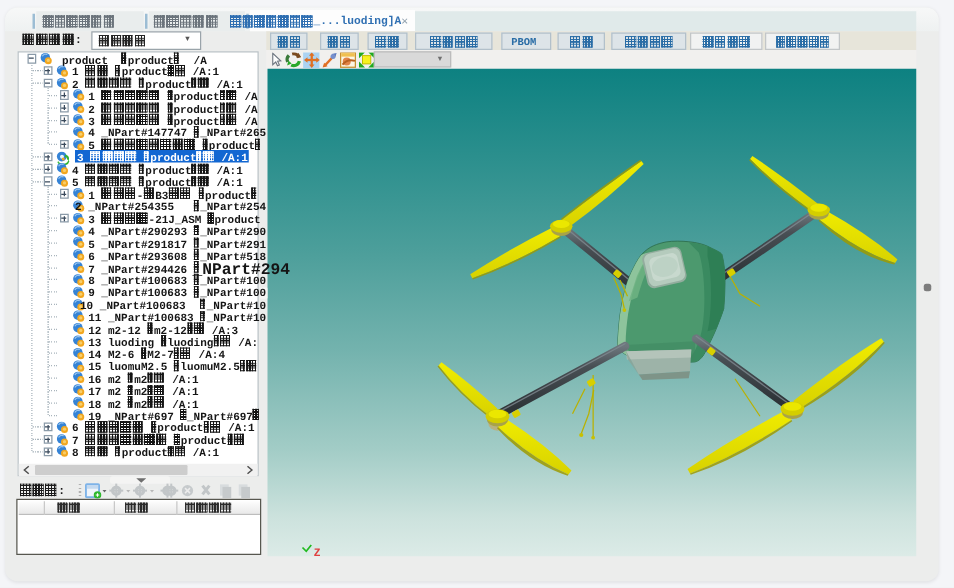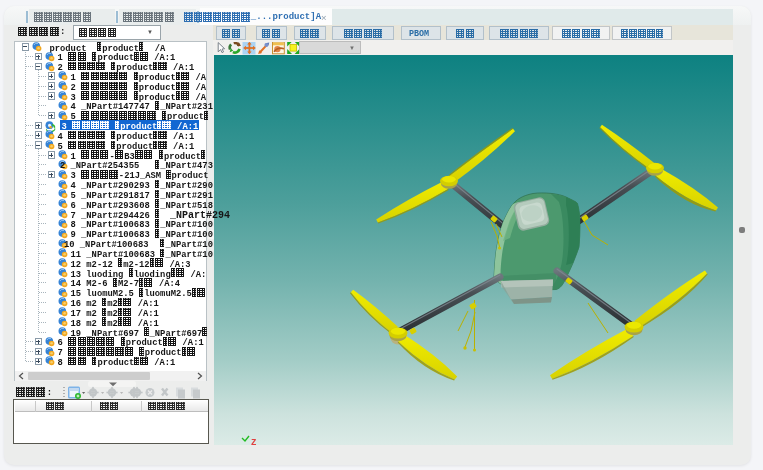--- a/index.html
+++ b/index.html
@@ -31,21 +31,21 @@
 <div class="k" style="--c:#6b747c;left:154.2px;top:12.3px;width:9.2px;height:9.4px"></div>
 <div class="k" style="--c:#6b747c;left:164.6px;top:12.3px;width:9.2px;height:9.4px"></div>
 <div class="a" style="left:200px;top:8px;width:132px;height:17px;background:#fdfdfd"></div>
 <div class="k" style="--c:#2f6fb2;left:184px;top:12.2px;width:8.5px;height:9.6px"></div>
 <div class="k" style="--c:#2f6fb2;left:193.55px;top:12.2px;width:8.5px;height:9.6px"></div>
 <div class="k" style="--c:#2f6fb2;left:203.1px;top:12.2px;width:8.5px;height:9.6px"></div>
 <div class="k" style="--c:#2f6fb2;left:212.65px;top:12.2px;width:8.5px;height:9.6px"></div>
 <div class="k" style="--c:#2f6fb2;left:222.2px;top:12.2px;width:8.5px;height:9.6px"></div>
 <div class="k" style="--c:#2f6fb2;left:231.75px;top:12.2px;width:8.5px;height:9.6px"></div>
 <div class="k" style="--c:#2f6fb2;left:241.3px;top:12.2px;width:8.5px;height:9.6px"></div>
-<div class="m" style="left:250.85px;top:13.2px;font-size:9px;line-height:9px;color:#2f6fb2">_...product]A</div>
+<div class="m" style="left:250.85px;top:13.2px;font-size:9px;line-height:9px;color:#2f6fb2">_...luoding]A</div>
 <div class="a" style="left:321px;top:11.5px;color:#90a0ae;font-size:9.5px;font-family:'Liberation Sans'">×</div>
 <div class="k" style="--c:#1c1c1c;left:18px;top:26.6px;width:9.3px;height:9.8px"></div>
 <div class="k" style="--c:#1c1c1c;left:28.5px;top:26.6px;width:9.3px;height:9.8px"></div>
 <div class="k" style="--c:#1c1c1c;left:39px;top:26.6px;width:9.3px;height:9.8px"></div>
 <div class="k" style="--c:#1c1c1c;left:49.5px;top:26.6px;width:9.3px;height:9.8px"></div>
 <div class="m" style="left:60px;top:27.5px;font-size:9px;line-height:9px;color:#1c1c1c">:</div>
 <div class="a" style="left:73px;top:25px;width:88px;height:15px;background:#fff;border:1px solid #9aa4aa"></div>
 <div class="k" style="--c:#242424;left:79px;top:28.1px;width:8.4px;height:8.8px"></div>
 <div class="k" style="--c:#242424;left:88.5px;top:28.1px;width:8.4px;height:8.8px"></div>
 <div class="k" style="--c:#242424;left:98px;top:28.1px;width:8.4px;height:8.8px"></div>
@@ -371,21 +371,21 @@
 <div class="k" style="--c:#151515;left:180.85px;top:91.35px;width:8.3px;height:8.6px"></div>
 <div class="m" style="left:190.3px;top:93.65px;font-size:8.8px;line-height:8.8px;color:#151515">&nbsp;/A</div>
 <svg class="a" style="left:57.5px;top:100.88px" width="10" height="10" viewBox="0 0 10 10">
     <circle cx="4.3" cy="4.1" r="3.8" fill="#3583d6"></circle>
     <path d="M1.9 3 A3 3 0 0 1 5.9 1.5" stroke="#9cc6ee" stroke-width="1" fill="none"></path>
     <circle cx="6.6" cy="6.5" r="2.8" fill="#f2a71f"></circle>
     <circle cx="6.6" cy="6.3" r="1.3" fill="#f8ce6a"></circle>
   </svg>
 <div class="m" style="left:70.5px;top:103.48px;font-size:8.8px;line-height:8.8px;color:#151515">4&nbsp;_NPart#147747&nbsp;</div>
 <div class="k" style="--c:#151515;left:154.98px;top:101.18px;width:4.2px;height:8.6px"></div>
-<div class="m" style="left:160.13px;top:103.48px;font-size:8.8px;line-height:8.8px;color:#151515">_NPart#231</div>
+<div class="m" style="left:160.13px;top:103.48px;font-size:8.8px;line-height:8.8px;color:#151515">_NPart#265</div>
 <div class="a" style="left:47.5px;top:111.81px;width:7.5px;height:7.5px;background:#fff;border:1px solid #8a9aa8"></div>
 <div class="a" style="left:49.3px;top:115.21px;width:4px;height:1px;background:#3a4a5c"></div>
 <div class="a" style="left:50.8px;top:113.71px;width:1px;height:4px;background:#3a4a5c"></div>
 <svg class="a" style="left:57.5px;top:110.71px" width="10" height="10" viewBox="0 0 10 10">
     <circle cx="4.3" cy="4.1" r="3.8" fill="#3583d6"></circle>
     <path d="M1.9 3 A3 3 0 0 1 5.9 1.5" stroke="#9cc6ee" stroke-width="1" fill="none"></path>
     <circle cx="6.6" cy="6.5" r="2.8" fill="#f2a71f"></circle>
     <circle cx="6.6" cy="6.3" r="1.3" fill="#f8ce6a"></circle>
   </svg>
 <div class="m" style="left:70.5px;top:113.31px;font-size:8.8px;line-height:8.8px;color:#151515">5&nbsp;</div>
@@ -485,21 +485,21 @@
 <div class="m" style="left:164.03px;top:152.63px;font-size:8.8px;line-height:8.8px;color:#151515">product</div>
 <div class="k" style="--c:#151515;left:200.99px;top:150.33px;width:4.2px;height:8.6px"></div>
 <svg class="a" style="left:57.5px;top:159.86px" width="10" height="10" viewBox="0 0 10 10">
     <circle cx="4.3" cy="4.1" r="3.8" fill="#3583d6"></circle>
     <path d="M1.9 3 A3 3 0 0 1 5.9 1.5" stroke="#9cc6ee" stroke-width="1" fill="none"></path>
     <circle cx="6.6" cy="6.5" r="2.8" fill="#f2a71f"></circle>
     <circle cx="6.6" cy="6.3" r="1.3" fill="#f8ce6a"></circle>
   </svg>
 <div class="m" style="left:60px;top:162.46px;font-size:8.8px;line-height:8.8px;color:#151515">2&nbsp;_NPart#254355&nbsp;</div>
 <div class="k" style="--c:#151515;left:154.98px;top:160.16px;width:4.2px;height:8.6px"></div>
-<div class="m" style="left:160.13px;top:162.46px;font-size:8.8px;line-height:8.8px;color:#151515">_NPart#473</div>
+<div class="m" style="left:160.13px;top:162.46px;font-size:8.8px;line-height:8.8px;color:#151515">_NPart#254</div>
 <div class="a" style="left:47.5px;top:170.79px;width:7.5px;height:7.5px;background:#fff;border:1px solid #8a9aa8"></div>
 <div class="a" style="left:49.3px;top:174.19px;width:4px;height:1px;background:#3a4a5c"></div>
 <div class="a" style="left:50.8px;top:172.69px;width:1px;height:4px;background:#3a4a5c"></div>
 <svg class="a" style="left:57.5px;top:169.69px" width="10" height="10" viewBox="0 0 10 10">
     <circle cx="4.3" cy="4.1" r="3.8" fill="#3583d6"></circle>
     <path d="M1.9 3 A3 3 0 0 1 5.9 1.5" stroke="#9cc6ee" stroke-width="1" fill="none"></path>
     <circle cx="6.6" cy="6.5" r="2.8" fill="#f2a71f"></circle>
     <circle cx="6.6" cy="6.3" r="1.3" fill="#f8ce6a"></circle>
   </svg>
 <div class="m" style="left:70.5px;top:172.29px;font-size:8.8px;line-height:8.8px;color:#151515">3&nbsp;</div>
@@ -538,21 +538,21 @@
 <div class="k" style="--c:#151515;left:154.98px;top:199.48px;width:4.2px;height:8.6px"></div>
 <div class="m" style="left:160.13px;top:201.78px;font-size:8.8px;line-height:8.8px;color:#151515">_NPart#518</div>
 <svg class="a" style="left:57.5px;top:209.01px" width="10" height="10" viewBox="0 0 10 10">
     <circle cx="4.3" cy="4.1" r="3.8" fill="#3583d6"></circle>
     <path d="M1.9 3 A3 3 0 0 1 5.9 1.5" stroke="#9cc6ee" stroke-width="1" fill="none"></path>
     <circle cx="6.6" cy="6.5" r="2.8" fill="#f2a71f"></circle>
     <circle cx="6.6" cy="6.3" r="1.3" fill="#f8ce6a"></circle>
   </svg>
 <div class="m" style="left:70.5px;top:211.61px;font-size:8.8px;line-height:8.8px;color:#151515">7&nbsp;_NPart#294426&nbsp;</div>
 <div class="k" style="--c:#151515;left:154.98px;top:209.31px;width:4.2px;height:8.6px"></div>
-<div class="m" style="left:170px;top:211.61px;font-size:10px;line-height:8.8px;color:#151515">_NPart#294</div>
+<div class="m" style="left:154px;top:211.61px;font-size:13px;line-height:8.8px;color:#151515">_NPart#294</div>
 <svg class="a" style="left:57.5px;top:218.84px" width="10" height="10" viewBox="0 0 10 10">
     <circle cx="4.3" cy="4.1" r="3.8" fill="#3583d6"></circle>
     <path d="M1.9 3 A3 3 0 0 1 5.9 1.5" stroke="#9cc6ee" stroke-width="1" fill="none"></path>
     <circle cx="6.6" cy="6.5" r="2.8" fill="#f2a71f"></circle>
     <circle cx="6.6" cy="6.3" r="1.3" fill="#f8ce6a"></circle>
   </svg>
 <div class="m" style="left:70.5px;top:221.44px;font-size:8.8px;line-height:8.8px;color:#151515">8&nbsp;_NPart#100683&nbsp;</div>
 <div class="k" style="--c:#151515;left:154.98px;top:219.14px;width:4.2px;height:8.6px"></div>
 <div class="m" style="left:160.13px;top:221.44px;font-size:8.8px;line-height:8.8px;color:#151515">_NPart#100</div>
 <svg class="a" style="left:57.5px;top:228.67px" width="10" height="10" viewBox="0 0 10 10">

